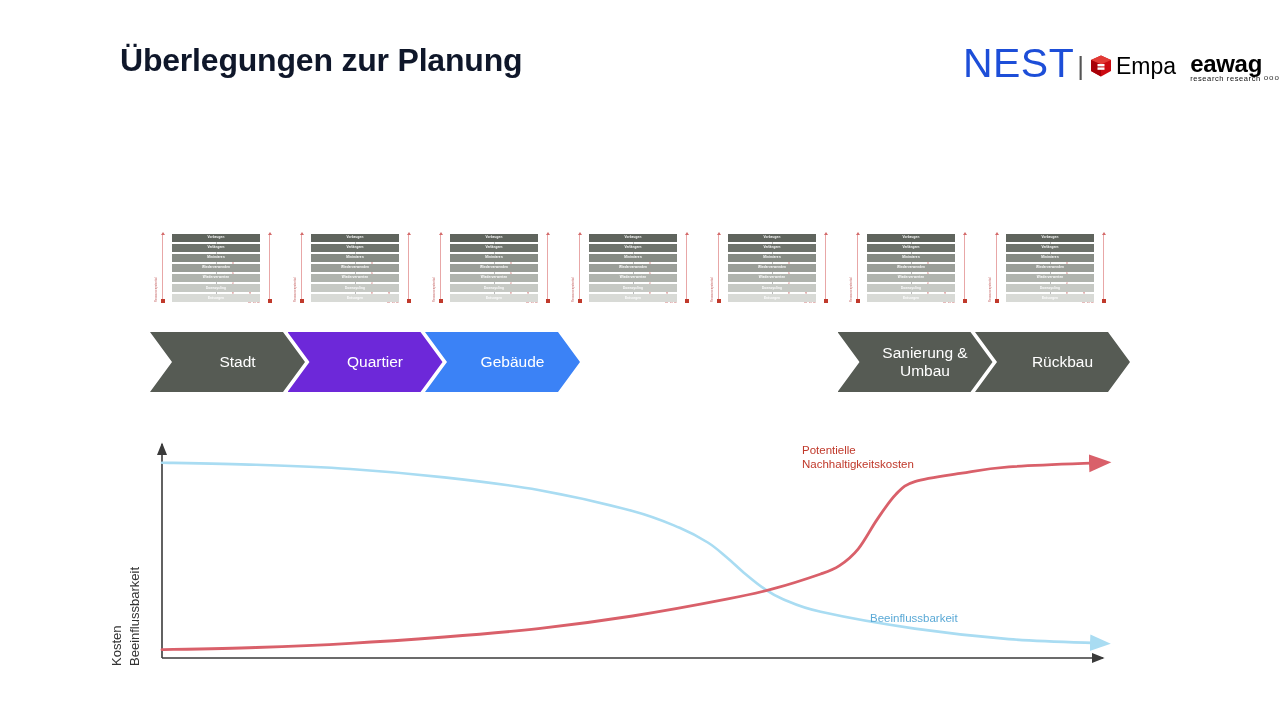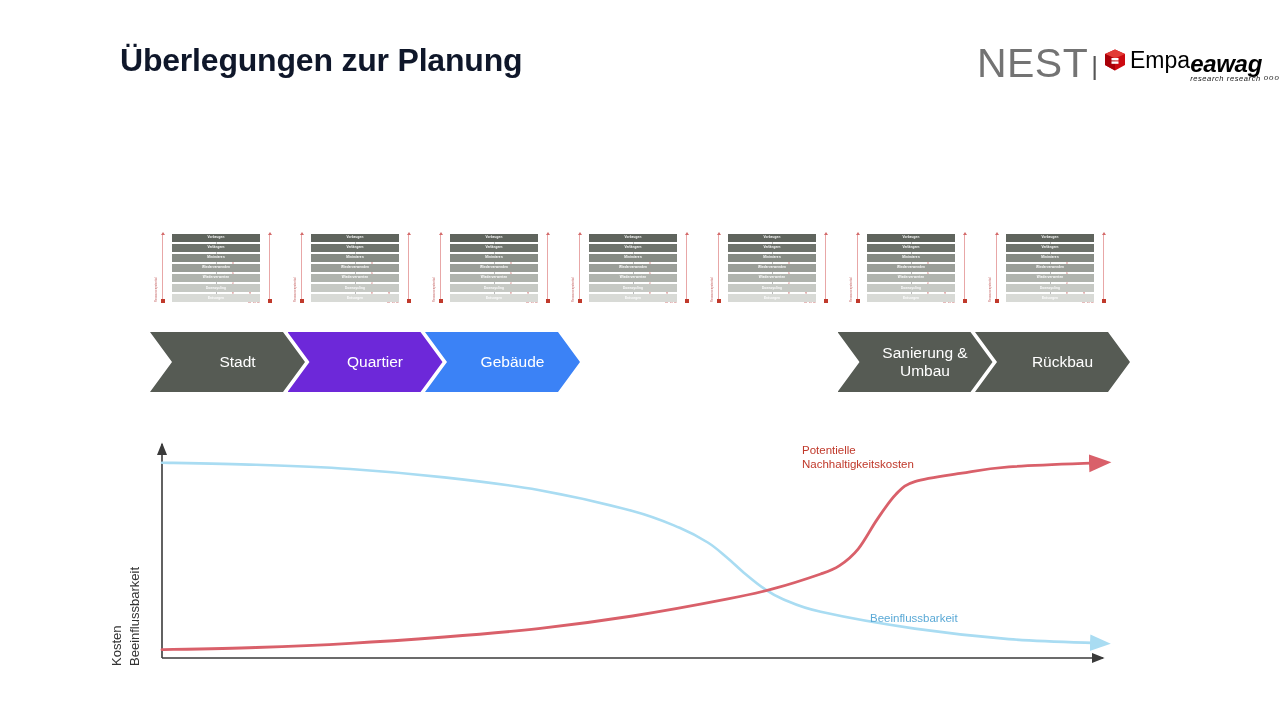--- a/index.html
+++ b/index.html
@@ -41,51 +41,51 @@
     top: 28px;
     display: flex;
     align-items: flex-end;
     gap: 0px;
     height: 56px;
   }
   .logo-nest {
     font-size: 41px;
     line-height: 41px;
     letter-spacing: 0.5px;
-    color: #737373;
+    color: #1d4ed8;
     font-family: "Liberation Sans", sans-serif;
     font-weight: 400;
   }
   .logo-sep {
     color: #555;
     font-size: 26px;
     line-height: 30px;
     margin: 0 5px 3px 3px;
     font-weight: 300;
   }
   .logo-empa {
     display: flex;
     align-items: center;
     gap: 3px;
-    margin-bottom: 12px;
+    margin-bottom: 6px;
   }
   .empa-cube {
     width: 24px;
     height: 24px;
     position: relative;
   }
   .logo-empa-text {
     font-size: 23px;
     line-height: 23px;
     color: #000;
   }
   .logo-eawag {
+    margin-left: 14px;
     margin-bottom: 1px;
     position: relative;
-    font-style: italic;
   }
   .eawag-main {
     font-size: 24px;
     line-height: 24px;
     font-weight: bold;
     letter-spacing: -0.3px;
     color: #000;
   }
   .eawag-sub {
     font-size: 7.5px;

